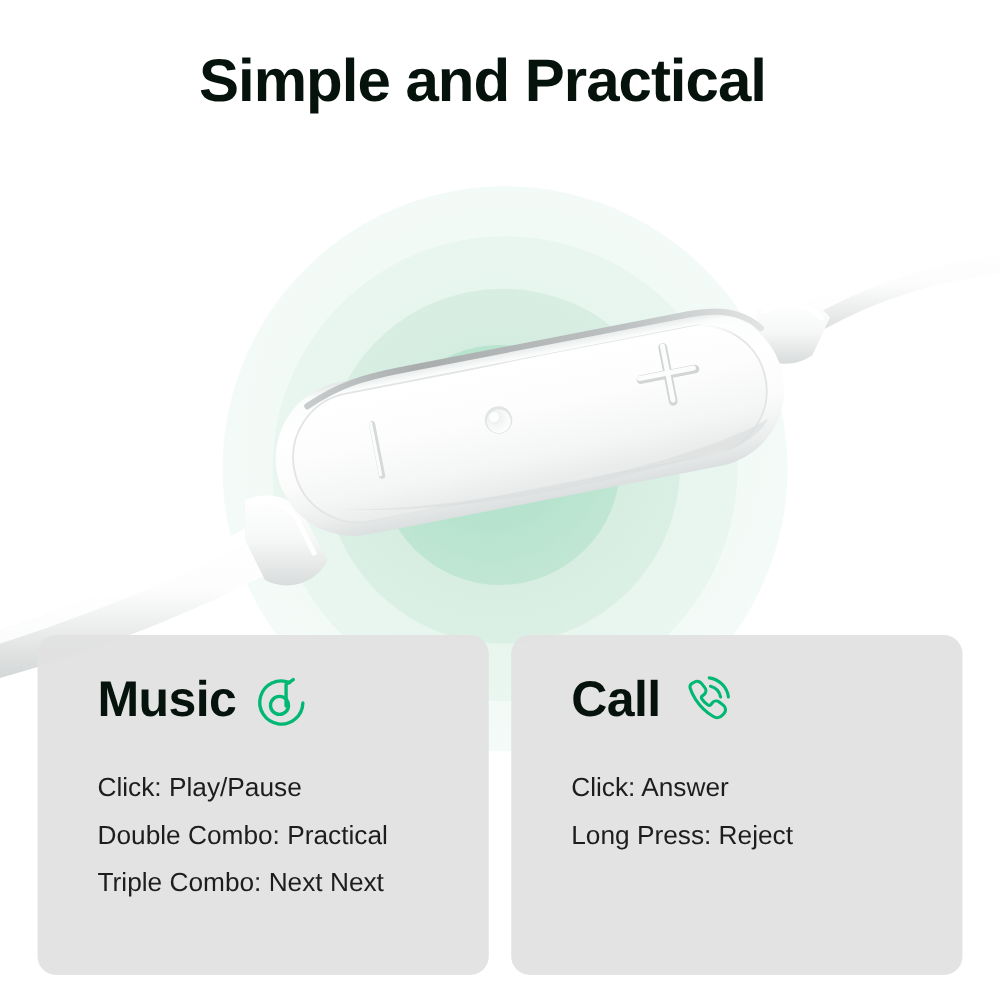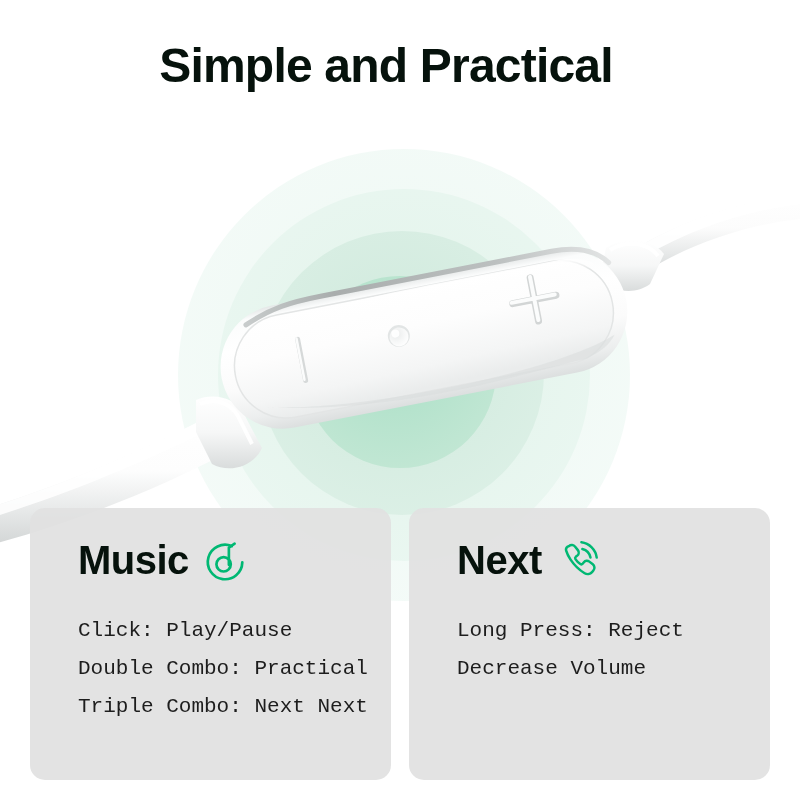--- a/index.html
+++ b/index.html
@@ -94,21 +94,21 @@
   .card-icon {
     display: block;
     width: 46px;
     height: 46px;
     flex: 0 0 auto;
   }
   .card-lines {
     margin-top: 26px;
   }
   .card-line {
-    font-family: Liberation Mono, monospace;
+    font-family: Liberation Sans, sans-serif;
     font-size: 21px;
     line-height: 38px;
     color: #1d1d1d;
     white-space: nowrap;
   }
 </style>
 </head>
 <body>
 
 <div id="stage">
@@ -257,38 +257,38 @@
       </div>
       <div class="card-lines">
         <div class="card-line">Click: Play/Pause</div>
         <div class="card-line">Double Combo: Practical</div>
         <div class="card-line">Triple Combo: Next Next</div>
       </div>
     </div>
 
     <div class="card">
       <div class="card-head">
-        <div class="card-title">Next</div>
+        <div class="card-title">Call</div>
         <svg class="card-icon" viewBox="0 0 48 48" xmlns="http://www.w3.org/2000/svg">
           <path d="M13.5 9.5 C15.5 7.8 18.4 8.1 20 10.1 L22.8 13.7
                    C24.2 15.5 23.9 18 22.2 19.4 L20.6 20.7
                    C19.9 21.3 19.8 22.3 20.3 23.1
                    C21.6 25.1 23.4 26.9 25.4 28.2
                    C26.2 28.7 27.2 28.6 27.8 27.9 L29.1 26.3
                    C30.5 24.6 33 24.3 34.8 25.7 L38.4 28.5
                    C40.4 30.1 40.7 33 39 35 L37.6 36.6
                    C35.7 38.8 32.4 39.3 29.9 37.8
                    C24.6 34.6 19.2 29.6 15.2 23.6
                    C13 20.3 11.4 16.9 10.6 14.2
                    C10.2 12.8 10.6 11.3 11.7 10.4 Z" fill="none" stroke="#00b873" stroke-width="2.6" stroke-linejoin="round"></path>
           <path d="M27.5 12.5 A11.5 11.5 0 0 1 36 21.5" fill="none" stroke="#00b873" stroke-width="2.6" stroke-linecap="round"></path>
           <path d="M26.5 5.5 A18.5 18.5 0 0 1 42.5 21.5" fill="none" stroke="#00b873" stroke-width="2.6" stroke-linecap="round"></path>
         </svg>
       </div>
       <div class="card-lines">
+        <div class="card-line">Click: Answer</div>
         <div class="card-line">Long Press: Reject</div>
-        <div class="card-line">Decrease Volume</div>
       </div>
     </div>
 
   </div>
 
 </div>
 
 </body></html>

